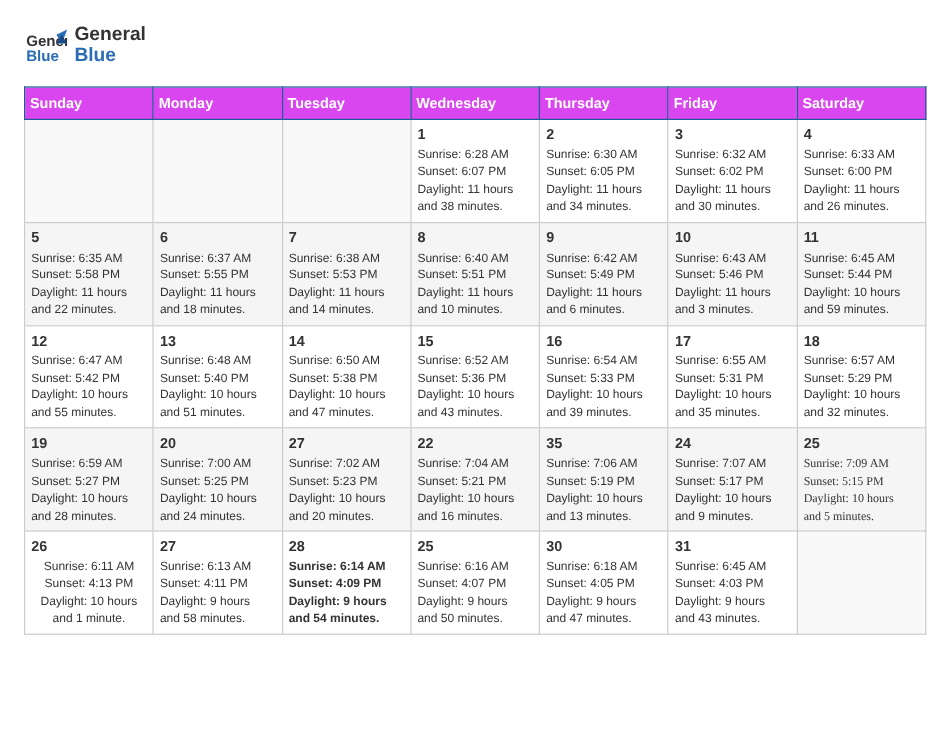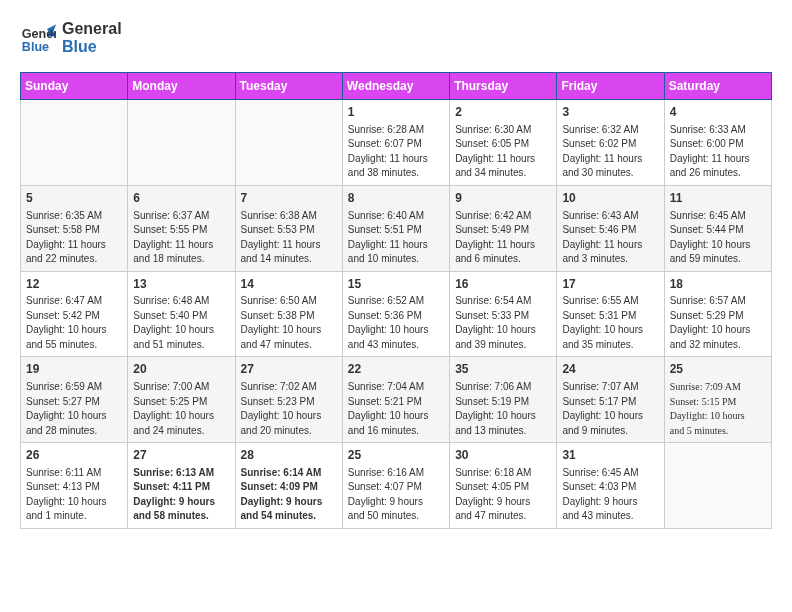--- a/index.html
+++ b/index.html
@@ -298,28 +298,28 @@
           <span class="day-number">25</span>
           <div class="day-info" style="white-space: pre-line; font-family: Liberation Serif, serif;">Sunrise: 7:09 AM
 Sunset: 5:15 PM
 Daylight: 10 hours
 and 5 minutes.</div>
         </td>
       </tr>
       <tr>
         <td>
           <span class="day-number">26</span>
-          <div class="day-info" style="white-space: pre-line;">Sunrise: 6:11 AM
+          <div class="day-info" style="white-space: pre-line; text-align: center;">Sunrise: 6:11 AM
 Sunset: 4:13 PM
 Daylight: 10 hours
 and 1 minute.</div>
         </td>
         <td>
           <span class="day-number">27</span>
-          <div class="day-info" style="white-space: pre-line; font-weight: bold;">Sunrise: 6:13 AM
+          <div class="day-info" style="white-space: pre-line;">Sunrise: 6:13 AM
 Sunset: 4:11 PM
 Daylight: 9 hours
 and 58 minutes.</div>
         </td>
         <td>
           <span class="day-number">28</span>
           <div class="day-info" style="white-space: pre-line; font-weight: bold;">Sunrise: 6:14 AM
 Sunset: 4:09 PM
 Daylight: 9 hours
 and 54 minutes.</div>

